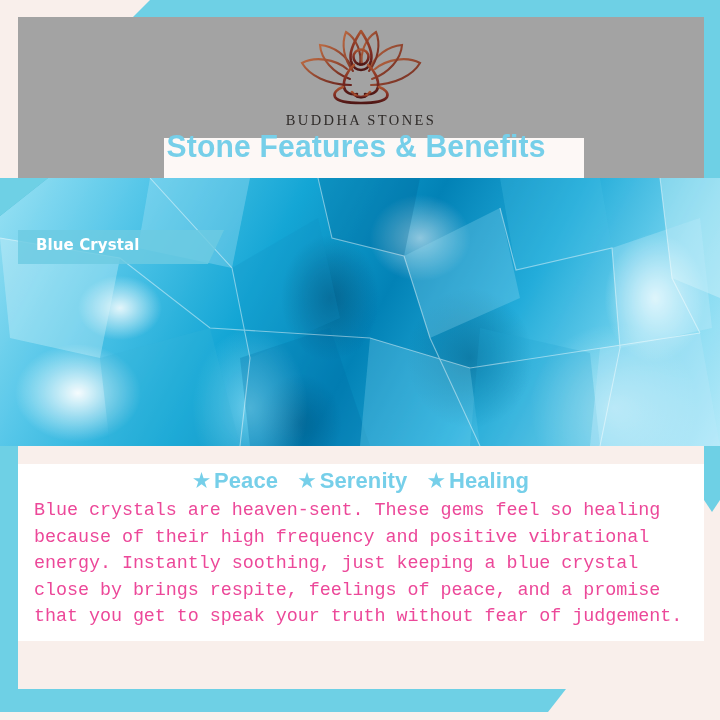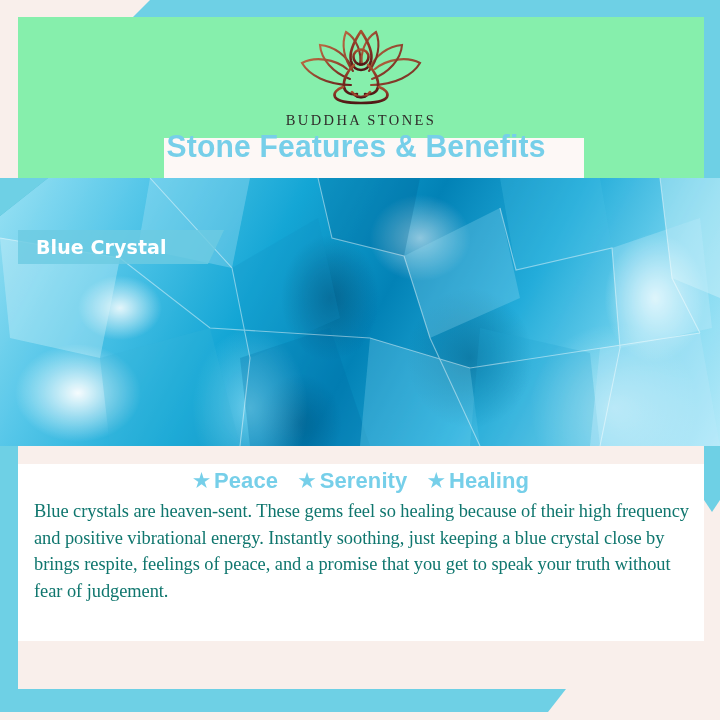--- a/index.html
+++ b/index.html
@@ -47,21 +47,21 @@
     background: #6ed0e5;
   }
 
   
   .header {
     position: absolute;
     left: 18px;
     top: 17px;
     width: 686px;
     height: 161px;
-    background: #86efac;
+    background: #a3a3a3;
   }
 
   .logo-wrap {
     position: absolute;
     left: 0; top: 6px;
     width: 686px;
     text-align: center;
   }
   .logo-mark {
     display: block;
@@ -150,21 +150,21 @@
     height: 34px;
     background: rgba(109,203,226,.82);
     clip-path: polygon(0 0, 206px 0, 190px 34px, 0 34px);
   }
   .crystal-banner-label {
     position: absolute;
     left: 36px;
     top: 236px;
     font-family: "DejaVu Sans", sans-serif;
     font-weight: bold;
-    font-size: 19px;
+    font-size: 15px;
     letter-spacing: .1px;
     color: #ffffff;
   }
 
   
   .content-card {
     position: absolute;
     left: 18px;
     top: 446px;
     width: 686px;
@@ -204,24 +204,24 @@
   }
 
   .body-copy {
     position: absolute;
     left: 16px;
     top: 52px;
     width: 662px;
   }
   .body-copy p {
     margin: 0;
-    font-family: Liberation Serif, serif;
+    font-family: Liberation Mono, monospace;
     font-size: 18.4px;
     line-height: 26.5px;
-    color: #0f766e;
+    color: #ec4899;
     letter-spacing: -0.05px;
   }
 
   
   .bottom-cyan-band {
     position: absolute;
     left: 0;
     top: 689px;
     width: 600px;
     height: 23px;

